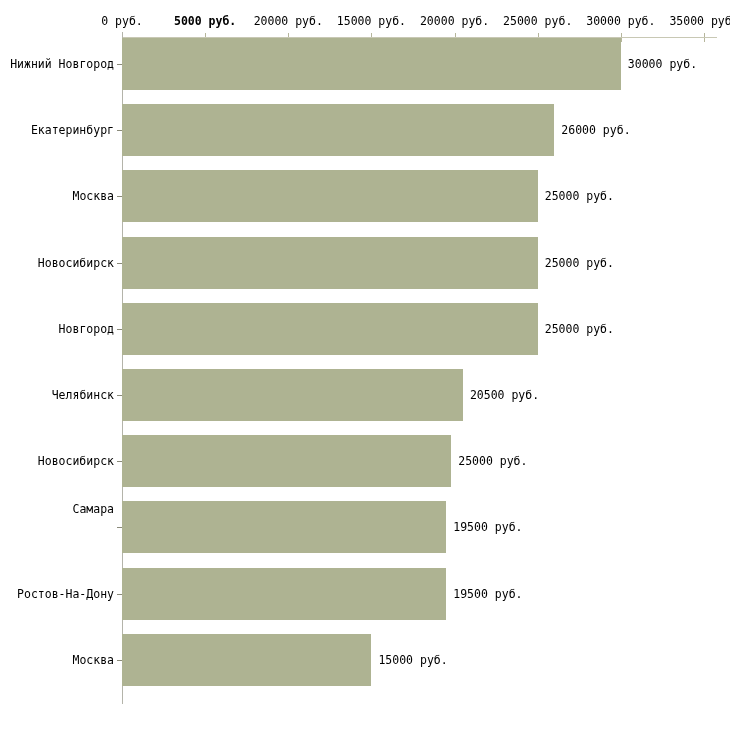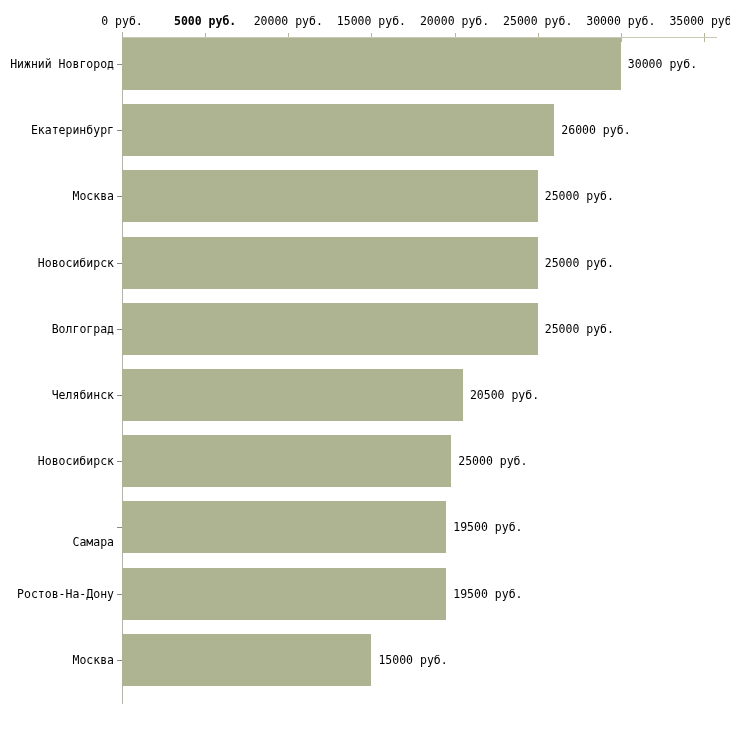--- a/index.html
+++ b/index.html
@@ -126,24 +126,24 @@
     </div>
 
   <div class="x-axis-line"></div>
   <div class="y-axis-line"></div>
 
   <div class="y-labels-col" id="y-labels-layer">
       <div class="y-cat-label" style="top: 64px;">Нижний Новгород</div>
       <div class="y-cat-label" style="top: 130.2px;">Екатеринбург</div>
       <div class="y-cat-label" style="top: 196.4px; text-align: right;">Москва</div>
       <div class="y-cat-label" style="top: 262.6px;">Новосибирск</div>
-      <div class="y-cat-label" style="top: 328.8px;">Волгоград</div>
+      <div class="y-cat-label" style="top: 328.8px;">Новгород</div>
       <div class="y-cat-label" style="top: 395px;">Челябинск</div>
       <div class="y-cat-label" style="top: 461.2px;">Новосибирск</div>
-      <div class="y-cat-label" style="top: 542px;">Самара</div>
+      <div class="y-cat-label" style="top: 509px;">Самара</div>
       <div class="y-cat-label" style="top: 593.6px;">Ростов-На-Дону</div>
       <div class="y-cat-label" style="top: 659.8px;">Москва</div>
     </div>
 
   <div id="bars-layer">
       <div class="y-tick" style="top: 64px;"></div>
       <div class="bar" title="Нижний Новгород 30000 руб." style="left: 122px; top: 38px; width: 498.857px; background: rgb(174, 179, 146);"></div>
       <div class="bar-value" style="left: 627.857px; top: 64px;">30000 руб.</div>
       <div class="y-tick" style="top: 130px;"></div>
       <div class="bar" title="Екатеринбург 26000 руб." style="left: 122px; top: 104.2px; width: 432.343px; background: rgb(174, 179, 146);"></div>

